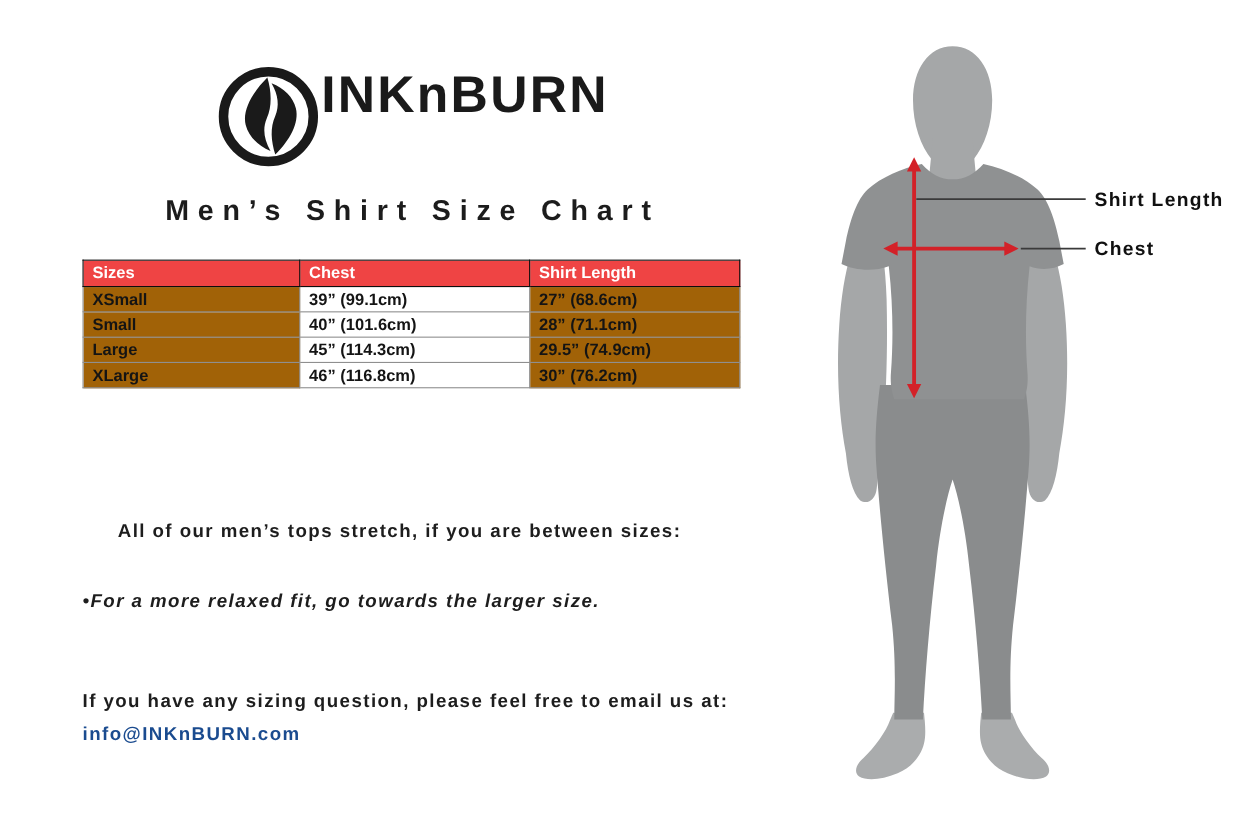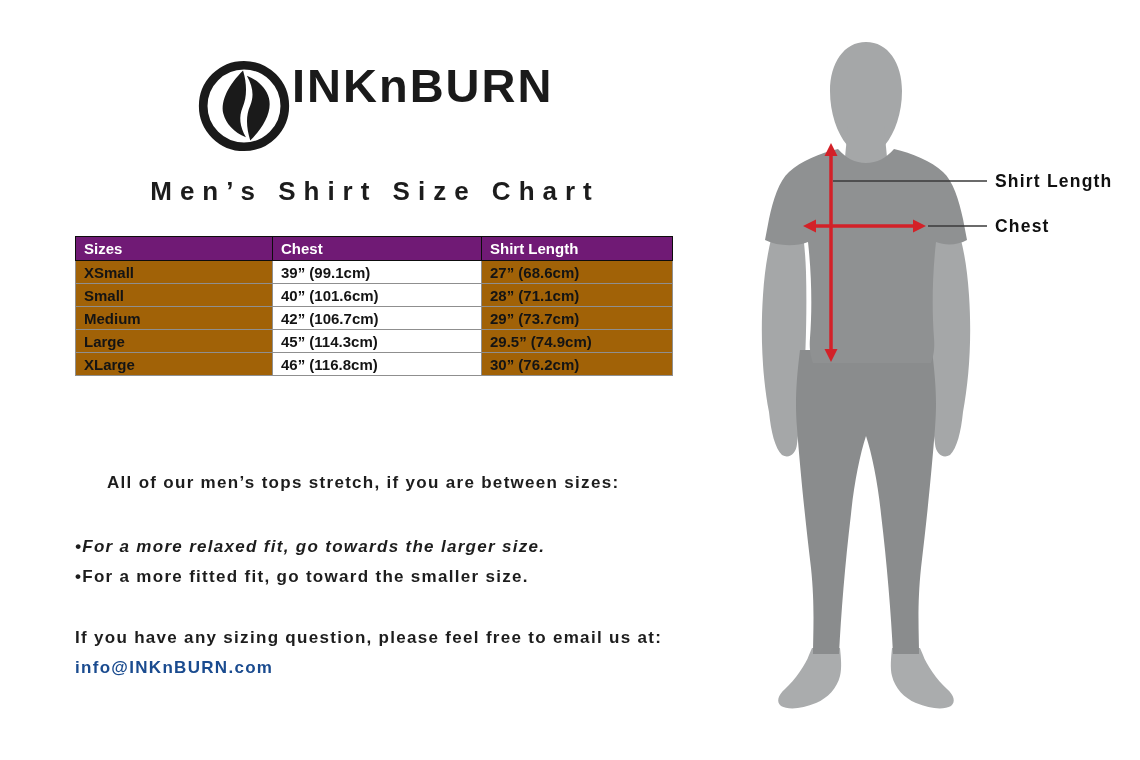--- a/index.html
+++ b/index.html
@@ -35,21 +35,21 @@
   table.size-table {
     position: absolute; top: 236px; left: 75px;
     width: 597px;
     border-collapse: collapse;
     table-layout: fixed;
   }
   .size-table col.c1 { width: 197px; }
   .size-table col.c2 { width: 209px; }
   .size-table col.c3 { width: 191px; }
   .size-table th {
-    background: #701a75; color: #ffffff;
+    background: #ef4444; color: #ffffff;
     font-size: 15px; font-weight: 700; text-align: left;
     height: 24px; padding: 2px 8px;
     border: 1px solid #0d0d0d;
   }
   .size-table td {
     font-size: 15px; font-weight: 600; color: #141414;
     height: 23px; padding: 1px 8px;
     border: 1px solid #8f8f8f;
     background: #a16207;
   }
@@ -115,40 +115,34 @@
         <td>XSmall</td>
         <td class="col-chest">39” (99.1cm)</td>
         <td>27” (68.6cm)</td>
       </tr>
       <tr>
         <td>Small</td>
         <td class="col-chest">40” (101.6cm)</td>
         <td>28” (71.1cm)</td>
       </tr>
       <tr>
-        <td>Medium</td>
-        <td class="col-chest">42” (106.7cm)</td>
-        <td>29” (73.7cm)</td>
-      </tr>
-      <tr>
         <td>Large</td>
         <td class="col-chest">45” (114.3cm)</td>
         <td>29.5” (74.9cm)</td>
       </tr>
       <tr>
         <td>XLarge</td>
         <td class="col-chest">46” (116.8cm)</td>
         <td>30” (76.2cm)</td>
       </tr>
     </tbody>
   </table>
 
   <p class="note intro">All of our men’s tops stretch, if you are between sizes:</p>
   <p class="bullet b1">•For a more relaxed fit, go towards the larger size.</p>
-  <p class="bullet b2">•For a more fitted fit, go toward the smaller size.</p>
   <p class="prompt">If you have any sizing question, please feel free to email us at:</p>
   <a class="email" href="#">info@INKnBURN.com</a>
 
   <svg class="figure-svg" viewBox="0 0 1140 760" aria-hidden="true">
 
     <g>
       <path fill="#a5a7a8" d="M790 196 C775 215 766 250 763 295 C760 340 763 380 769 412 C771 432 775 448 782 455 C789 459 796 454 797 444 C799 428 801 410 803 392 C806 355 807 310 806 272 C805 242 801 212 795 196 Z"></path>
       <path fill="#a5a7a8" d="M942 196 C957 215 966 250 969 295 C972 340 969 380 963 412 C961 432 957 448 950 455 C943 459 936 454 935 444 C933 428 931 410 929 392 C926 355 925 310 926 272 C927 242 931 212 937 196 Z"></path>
 
       <path fill="#a5a7a8" d="M866 42 C888 42 902 63 902 91 C902 113 895 133 885 145 C879 153 873 159 866 159 C859 159 853 153 847 145 C837 133 830 113 830 91 C830 63 844 42 866 42 Z"></path>

